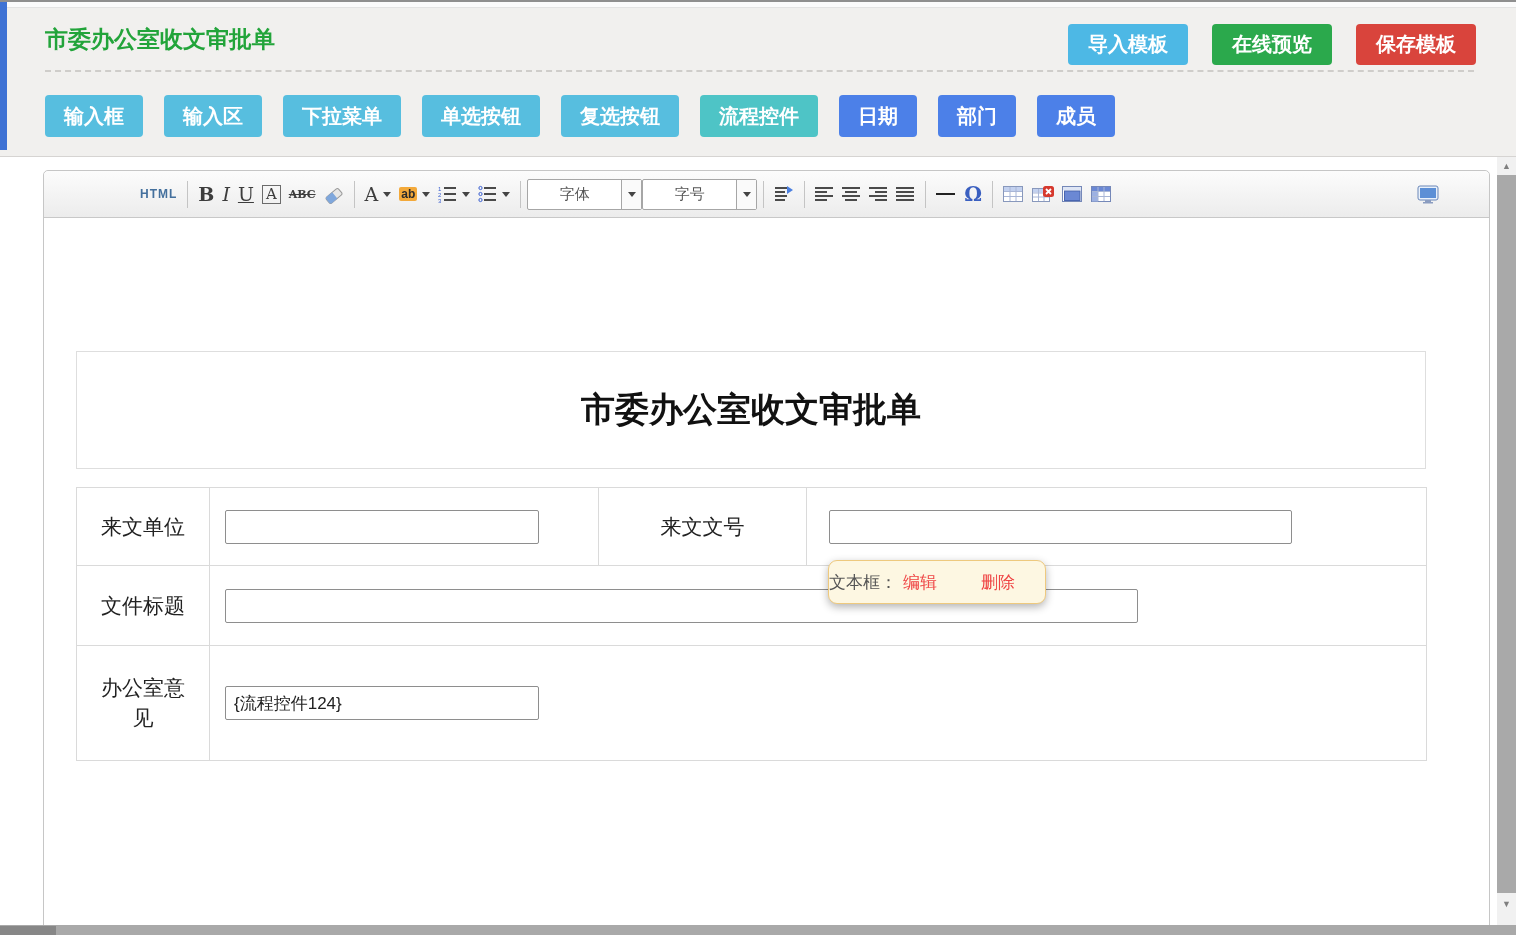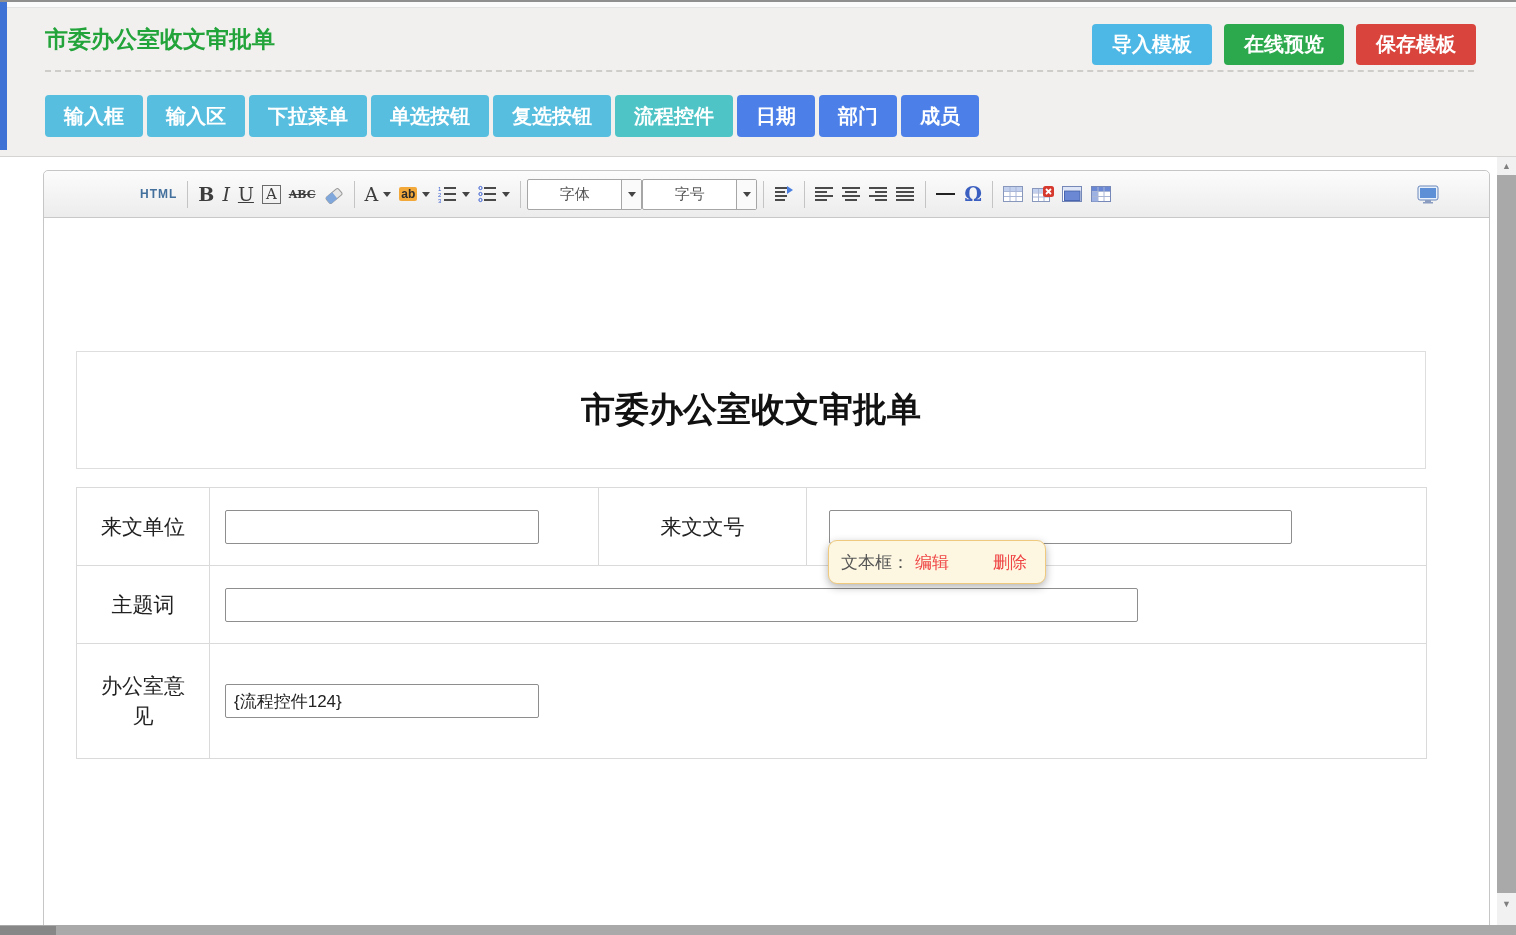--- a/index.html
+++ b/index.html
@@ -7,23 +7,23 @@
     width:1516px;height:935px;position:relative;overflow:hidden;
     background:#ffffff;font-family:"Liberation Sans",sans-serif;
   }
   
   .top-chrome{position:absolute;left:0;top:0;width:1516px;height:156px;background:#f1f0ee;border-bottom:1px solid #d6d4d2;}
   .edge1{position:absolute;left:0;top:0;right:0;height:2px;background:#8f8f8f;}
   .edge2{position:absolute;left:0;top:2px;right:0;height:5px;background:#fbfbfb;border-bottom:1px solid #e3e3e3;}
   .side-strip{position:absolute;left:0;top:2px;width:7px;height:148px;background:#3e72d4;}
   .page-title{position:absolute;left:45px;top:24px;font-family:"DejaVu Serif",serif;font-weight:bold;font-size:23px;color:#22a43a;}
   .dashed-line{position:absolute;left:45px;right:42px;top:70px;border-top:2px dashed #cfcdca;}
-  .header-actions{position:absolute;top:24px;right:40px;display:flex;gap:12px;}
+  .header-actions{position:absolute;top:24px;right:40px;display:flex;gap:24px;}
   .hbtn{height:41px;padding:0 20px;border:none;border-radius:4px;color:#fff;font-weight:bold;font-size:20px;font-family:inherit;cursor:pointer;display:flex;align-items:center;}
-  .palette{position:absolute;left:45px;top:95px;display:flex;gap:4px;}
+  .palette{position:absolute;left:45px;top:95px;display:flex;gap:21px;}
   .pbtn{height:42px;padding:0 19px;border:none;border-radius:4px;color:#fff;font-weight:bold;font-size:20px;font-family:inherit;cursor:pointer;display:flex;align-items:center;}
   
   .editor{position:absolute;left:43px;top:170px;width:1447px;height:790px;background:#fff;border:1px solid #c6c6c6;border-radius:5px 5px 0 0;box-sizing:border-box;}
   .toolbar{height:46px;border-bottom:1px solid #c8c8c8;background:linear-gradient(#fcfcfc,#ececec);border-radius:5px 5px 0 0;display:flex;align-items:center;padding-left:92px;padding-right:14px;}
   .toolbar *{flex-shrink:0;}
   .tbtn{display:flex;align-items:center;justify-content:center;height:30px;padding:0 4px;border-radius:3px;cursor:pointer;}
   .sep{width:1px;height:27px;background:#c4c4c4;margin:0 6px;}
   .t-src{font-size:12px;font-weight:bold;letter-spacing:1px;color:#44709d;}
   .t-serif{font-family:"DejaVu Serif",serif;font-size:19px;color:#3d3d3d;}
   .t-b{font-weight:bold;}
@@ -47,21 +47,21 @@
   .form-table tr.r2 td{height:77px;}
   .form-table tr.r5 td{height:78px;}
   .form-table tr.r6 td{height:112px;}
   td.lbl{text-align:center;}
   td.fld{padding-left:15px;}
   td.fld2{padding-left:22px;}
   .tin{height:34px;border:1px solid #8e8e8e;border-radius:2px;background:#fff;font-size:17px;color:#222;padding:0 8px;box-sizing:border-box;font-family:inherit;}
   .w-314{width:314px;} .w-463{width:463px;} .w-913{width:913px;} .w-163{width:163px;} .w-133{width:133px;}
   .wrap{display:inline-block;width:92px;line-height:1.45;}
   
-  .tooltip{position:absolute;left:828px;top:540px;width:218px;height:44px;background:#fdf7e2;border:1px solid #eec97e;border-radius:9px;box-shadow:0 3px 8px rgba(0,0,0,.3);display:flex;align-items:center;padding-left:12px;box-sizing:border-box;font-size:17px;color:#555;z-index:50;}
+  .tooltip{position:absolute;left:828px;top:560px;width:218px;height:44px;background:#fdf7e2;border:1px solid #eec97e;border-radius:9px;box-shadow:0 3px 8px rgba(0,0,0,.3);display:flex;align-items:center;box-sizing:border-box;font-size:17px;color:#555;z-index:50;}
   .tooltip a{color:#ef4444;cursor:pointer;}
   .tt-edit{margin-left:6px;}
   .tt-del{margin-left:44px;}
   
   .vscroll{position:absolute;right:0;top:157px;width:19px;height:768px;background:#f1f1f1;z-index:60;}
   .sb-btn{height:18px;display:flex;align-items:center;justify-content:center;color:#7f7f7f;font-size:9px;cursor:pointer;}
   .sb-down{position:absolute;bottom:12px;left:0;right:0;}
   .sb-thumb{position:absolute;top:18px;left:0;width:19px;height:718px;background:#a9a9a9;cursor:pointer;}
   .bottom-bar{position:absolute;left:0;bottom:0;width:1516px;height:10px;background:#a9a9a9;z-index:70;}
   .bottom-thumb{position:absolute;left:0;top:1px;bottom:0;width:56px;background:#878787;cursor:pointer;}
@@ -276,22 +276,22 @@
           <col style="width:102px">
           <col style="width:203px">
       </colgroup>
       <tbody>
           <tr>
         <td class="lbl">来文单位</td>
         <td class="fld" colspan="2"><input class="tin w-314" value="" style=""></td>
         <td class="lbl">来文文号</td>
         <td class="fld2" colspan="4"><input class="tin w-463" value="" style=""></td>
       </tr>
-      <tr>
-        <td class="lbl">主题词</td>
+      <tr class="r2">
+        <td class="lbl">文件标题</td>
         <td class="fld" colspan="7"><input class="tin w-913" value="" style=""></td>
       </tr>
       <tr class="r6">
         <td class="lbl"><span class="wrap">办公室意见</span></td>
         <td class="fld" colspan="7"><input class="tin w-314" value="{流程控件124}" style=""></td>
       </tr>
     </tbody>
       </table>
   </div>
 </div>

